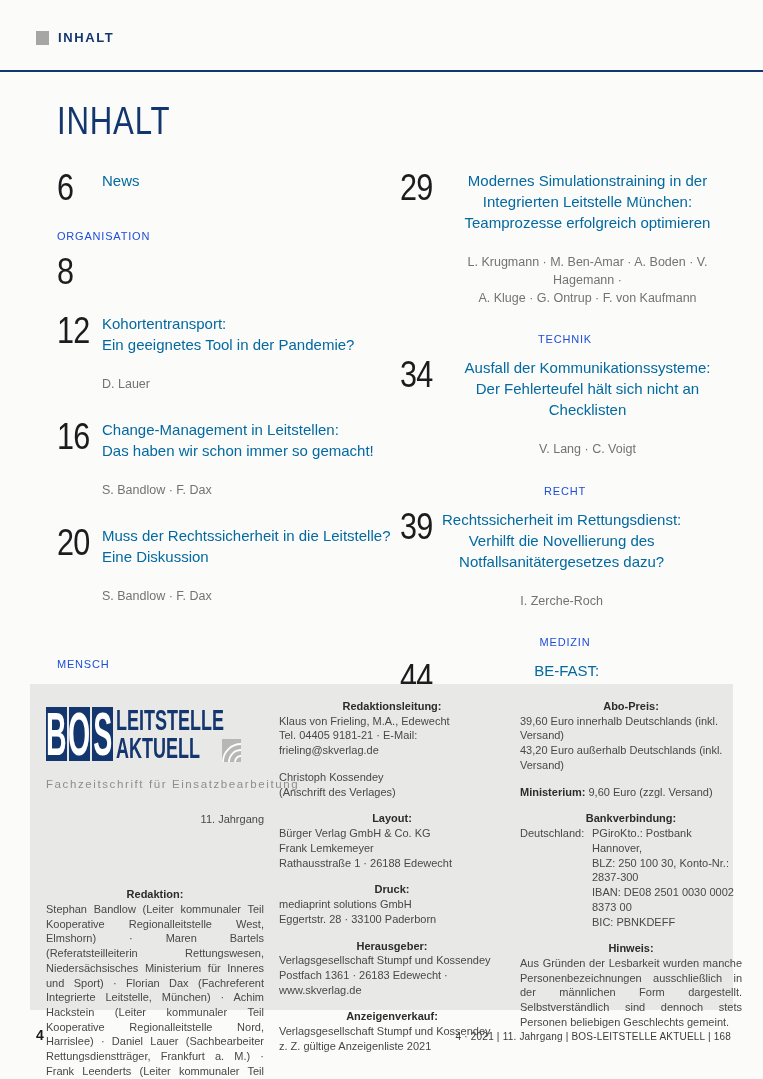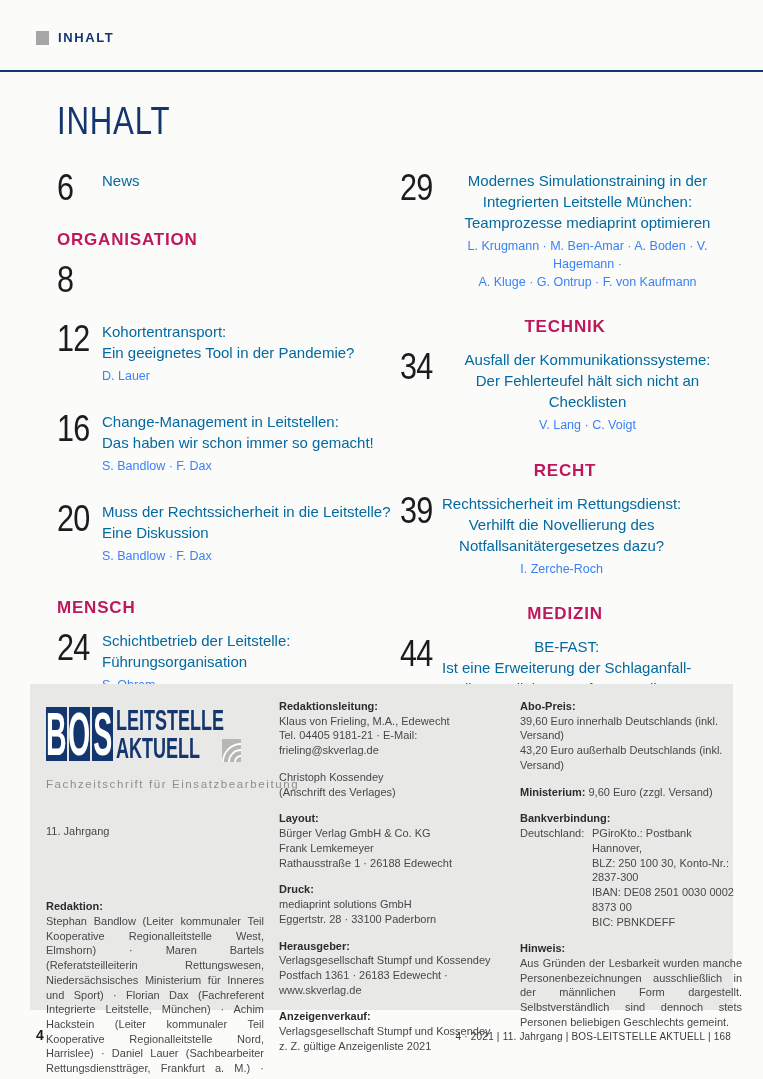--- a/index.html
+++ b/index.html
@@ -24,58 +24,58 @@
   .page-title span { display: inline-block; transform: scaleX(0.82); transform-origin: left; letter-spacing: 1px; }
 
   .columns { display: flex; margin-top: 30px; }
   .col-left  { width: 340px; flex: 0 0 340px; }
   .col-right { width: 336px; flex: 0 0 336px; text-align: center; }
 
   .toc-entry { display: flex; margin-bottom: 26px; }
   .toc-num { flex: 0 0 45px; width: 45px; font-size: 36px; color: #1c1c1e; line-height: 0.85; padding-top: 3px; }
   .toc-num span { display: inline-block; transform: scaleX(0.85); transform-origin: left; letter-spacing: -1px; }
   .toc-title { font-size: 15px; color: #0369a1; line-height: 1.4; white-space: pre-line; }
-  .toc-authors { font-size: 12.5px; color: #3b82f6; margin-top: 4px; line-height: 1.45; white-space: pre-line; }
-
-  .toc-section { font-size: 17px; font-weight: bold; color: #be185d; letter-spacing: 0.8px; margin: 4px 0 12px 0; }
+  .toc-authors { font-size: 12.5px; color: #737373; margin-top: 20px; line-height: 1.45; white-space: pre-line; }
+
+  .toc-section { font-size: 11px; font-weight: normal; color: #1d4ed8; letter-spacing: 0.8px; margin: 4px 0 12px 0; }
   .gap-md { margin-top: 26px; }
-  .gap-lg { margin-top: 32px; }
+  .gap-lg { margin-top: 52px; }
 
   
   .imprint {
     position: absolute; left: 30px; top: 684px; width: 703px; height: 326px;
     background: #e8e8e6; padding: 15px 16px 0 16px;
     display: flex; gap: 15px;
     font-size: 11px; line-height: 1.34; color: #48484a;
   }
   .imp-col1 { width: 218px; flex: 0 0 218px; position: relative; }
   .imp-col2 { width: 226px; flex: 0 0 226px; }
   .imp-col3 { width: 222px; flex: 0 0 222px; }
   .imp-block { margin-bottom: 12px; }
-  .imp-heading { font-weight: bold; color: #2c2c2e; }
+  .imp-heading { font-weight: bold; color: #2c2c2e; text-align: center; }
   .imp-text { white-space: pre-line; }
   .imp-justify { text-align: justify; }
   .imp-inline .imp-heading, .imp-inline .imp-text { display: inline; white-space: normal; }
 
   
   .logo { position: relative; height: 62px; margin-top: 8px; }
   .logo-tiles { display: flex; gap: 2px; }
   .logo-tile {
     width: 21px; height: 54px; background: #14366e; color: #ffffff;
     display: flex; align-items: center; justify-content: center; overflow: hidden;
   }
   .logo-tile span { font-size: 62px; font-weight: bold; transform: scale(0.46, 1.0); line-height: 1; }
   .logo-words {
     position: absolute; left: 70px; top: -1px; color: #14366e;
     font-weight: bold; font-size: 30px; line-height: 28px;
     transform: scaleX(0.60); transform-origin: left; white-space: nowrap;
   }
   .wave-icon { position: absolute; left: 176px; top: 32px; }
   .logo-tagline { margin-top: 8px; font-size: 11.5px; letter-spacing: 1.6px; color: #8e8e8c; white-space: nowrap; }
-  .volume { margin-top: 32px; }
+  .volume { margin-top: 20px; text-align: right; }
   .redaktion { margin-top: 60px; }
 
   
   .bank-row { display: flex; }
   .bank-label { flex: 0 0 72px; }
   .bank-lines { white-space: pre-line; }
 
   
   .footer-pagenum { position: absolute; left: 36px; top: 1027px; font-size: 14px; font-weight: bold; color: #1a1a1a; }
   .footer-info { position: absolute; right: 32px; top: 1031px; font-size: 10px; color: #3a3a3c; letter-spacing: 0.2px; }
@@ -148,21 +148,21 @@
       </div>
     </div>
 
     <div class="col-right">
 
       <div class="toc-entry">
         <div class="toc-num"><span>29</span></div>
         <div>
           <div class="toc-title">Modernes Simulationstraining in der
 Integrierten Leitstelle München:
-Teamprozesse mediaprint optimieren</div>
+Teamprozesse erfolgreich optimieren</div>
           <div class="toc-authors">L. Krugmann · M. Ben-Amar · A. Boden · V. Hagemann ·
 A. Kluge · G. Ontrup · F. von Kaufmann</div>
         </div>
       </div>
 
       <div class="toc-section">TECHNIK</div>
 
       <div class="toc-entry">
         <div class="toc-num"><span>34</span></div>
         <div>

